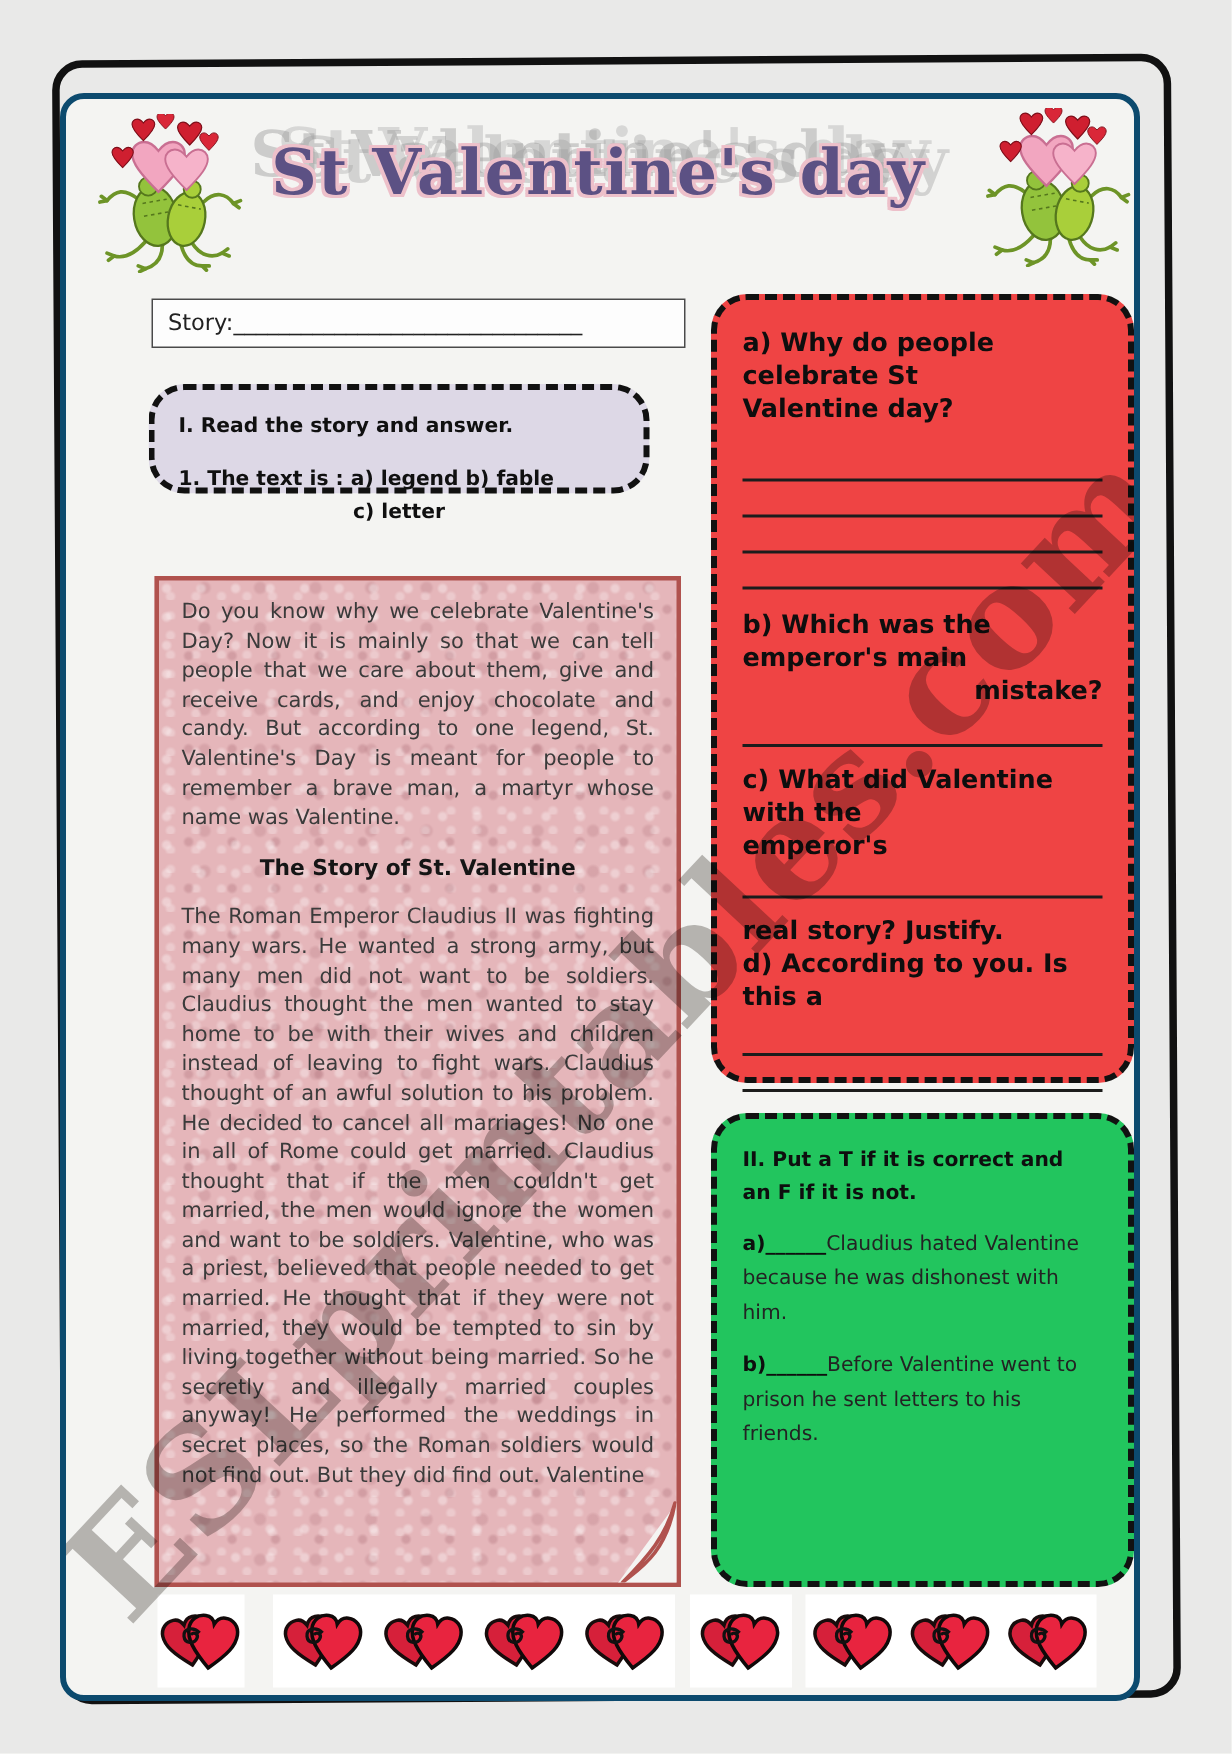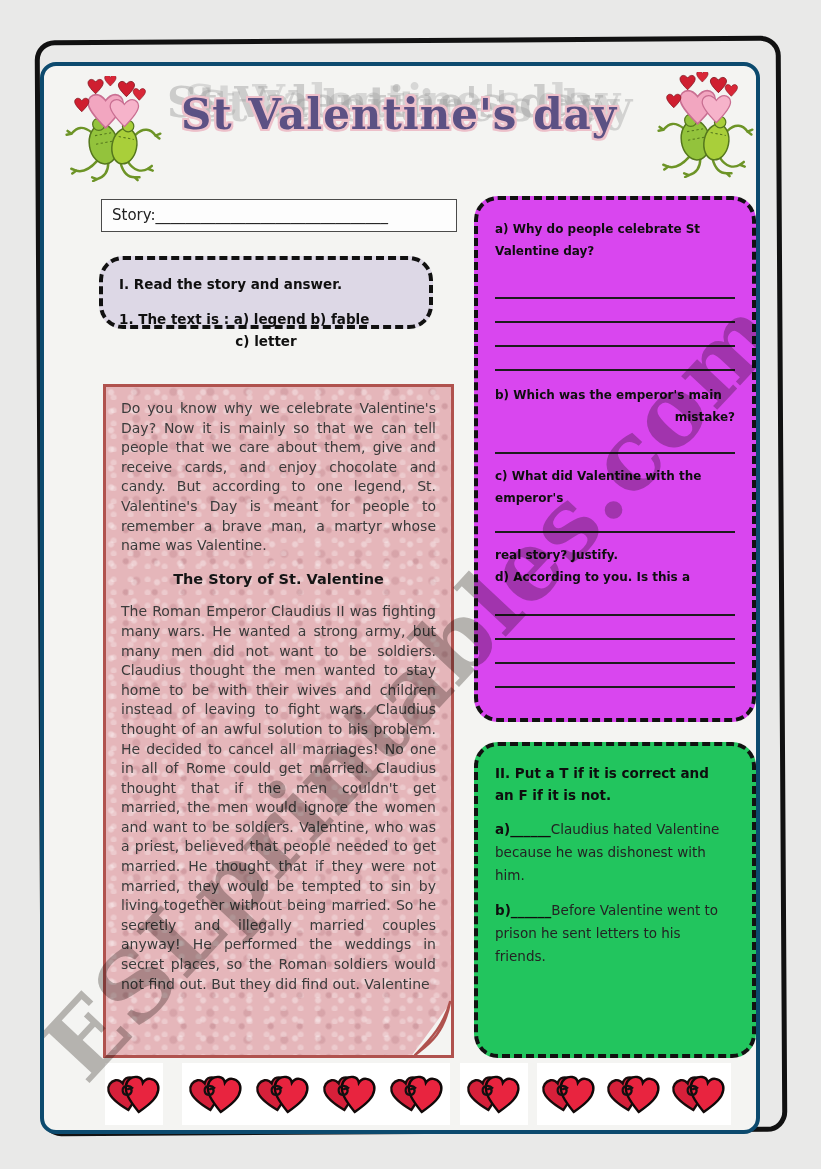--- a/index.html
+++ b/index.html
@@ -92,23 +92,23 @@
     text-align:center; font-weight:bold; color:#151515;
     margin:14px 0 13px 0; font-size:14.5px;
   }
   .fold {
     position:absolute; right:-3px; bottom:-3px; width:44px; height:60px;
   }
 
   
   .green-box {
     left:430px; top:130px; width:282px; height:526px;
-    background:#d946ef;
+    background:#ef4444;
     padding:18px 17px;
-    font-weight:bold; font-size:12px; color:#0e0e0e;
+    font-weight:bold; font-size:17px; color:#0e0e0e;
     line-height:22px;
   }
   .ans-line { height:22px; border-bottom:2px solid #1c1c1c; }
   .qrow { display:flex; align-items:flex-end;flex-direction:column; }
   .fillline { flex:1; border-bottom:2px solid #1c1c1c; height:1.1em; margin-left:2px; }
   .qgap-lg { margin-top:13px; }
   .qgap-sm { margin-top:11px; }
 
   .sec2-box {
     left:430px; top:676px; width:282px; height:316px;

